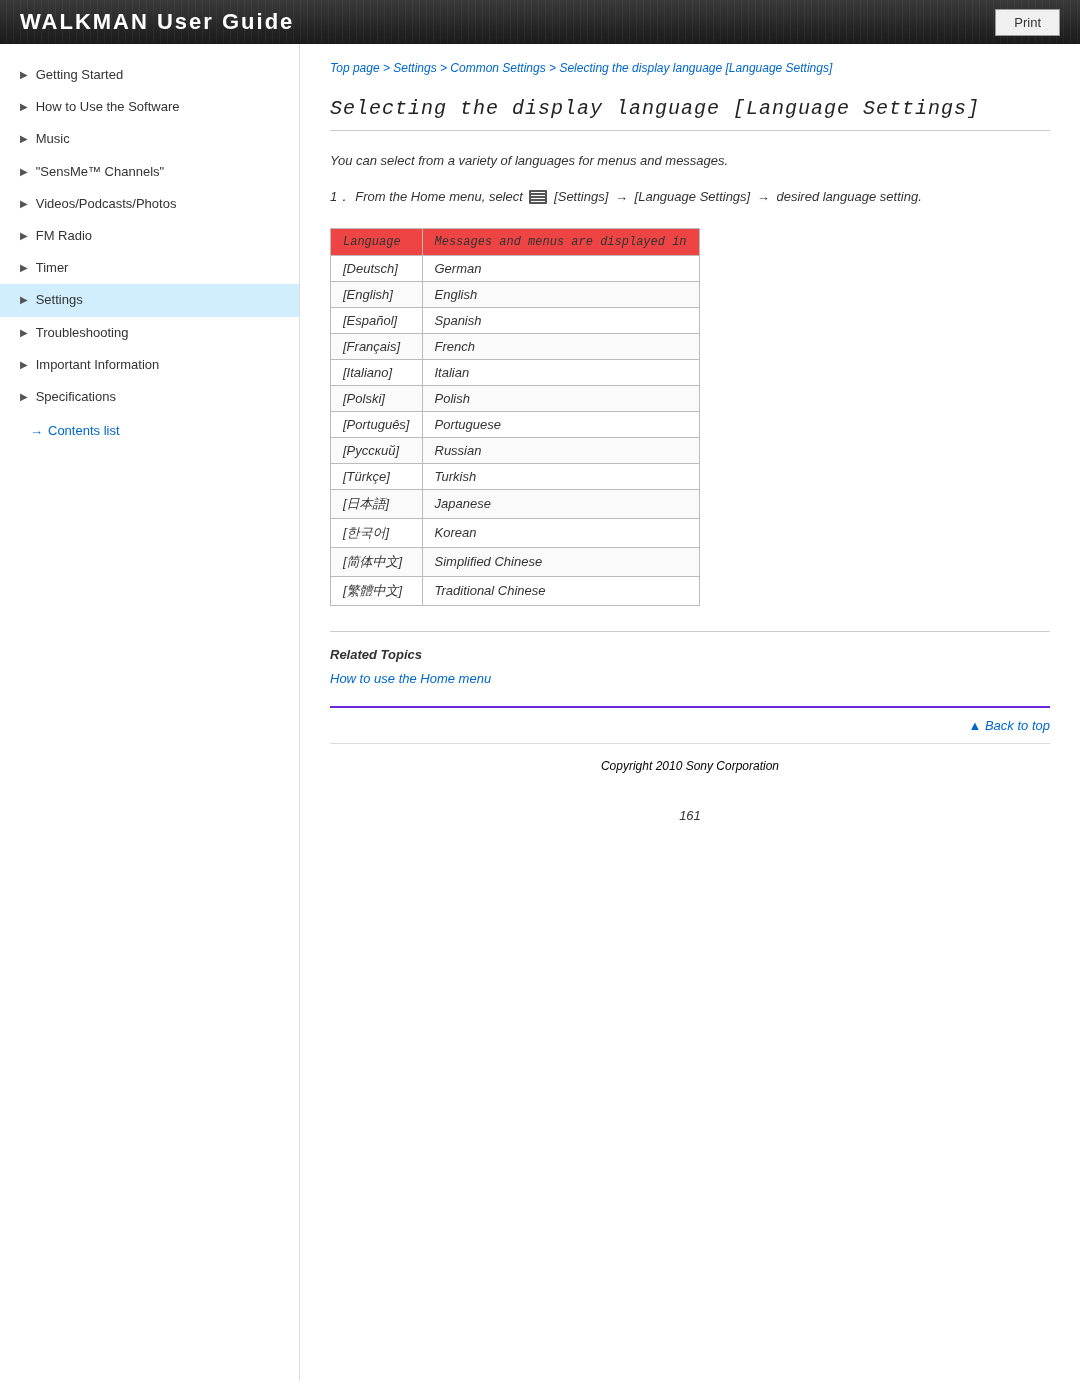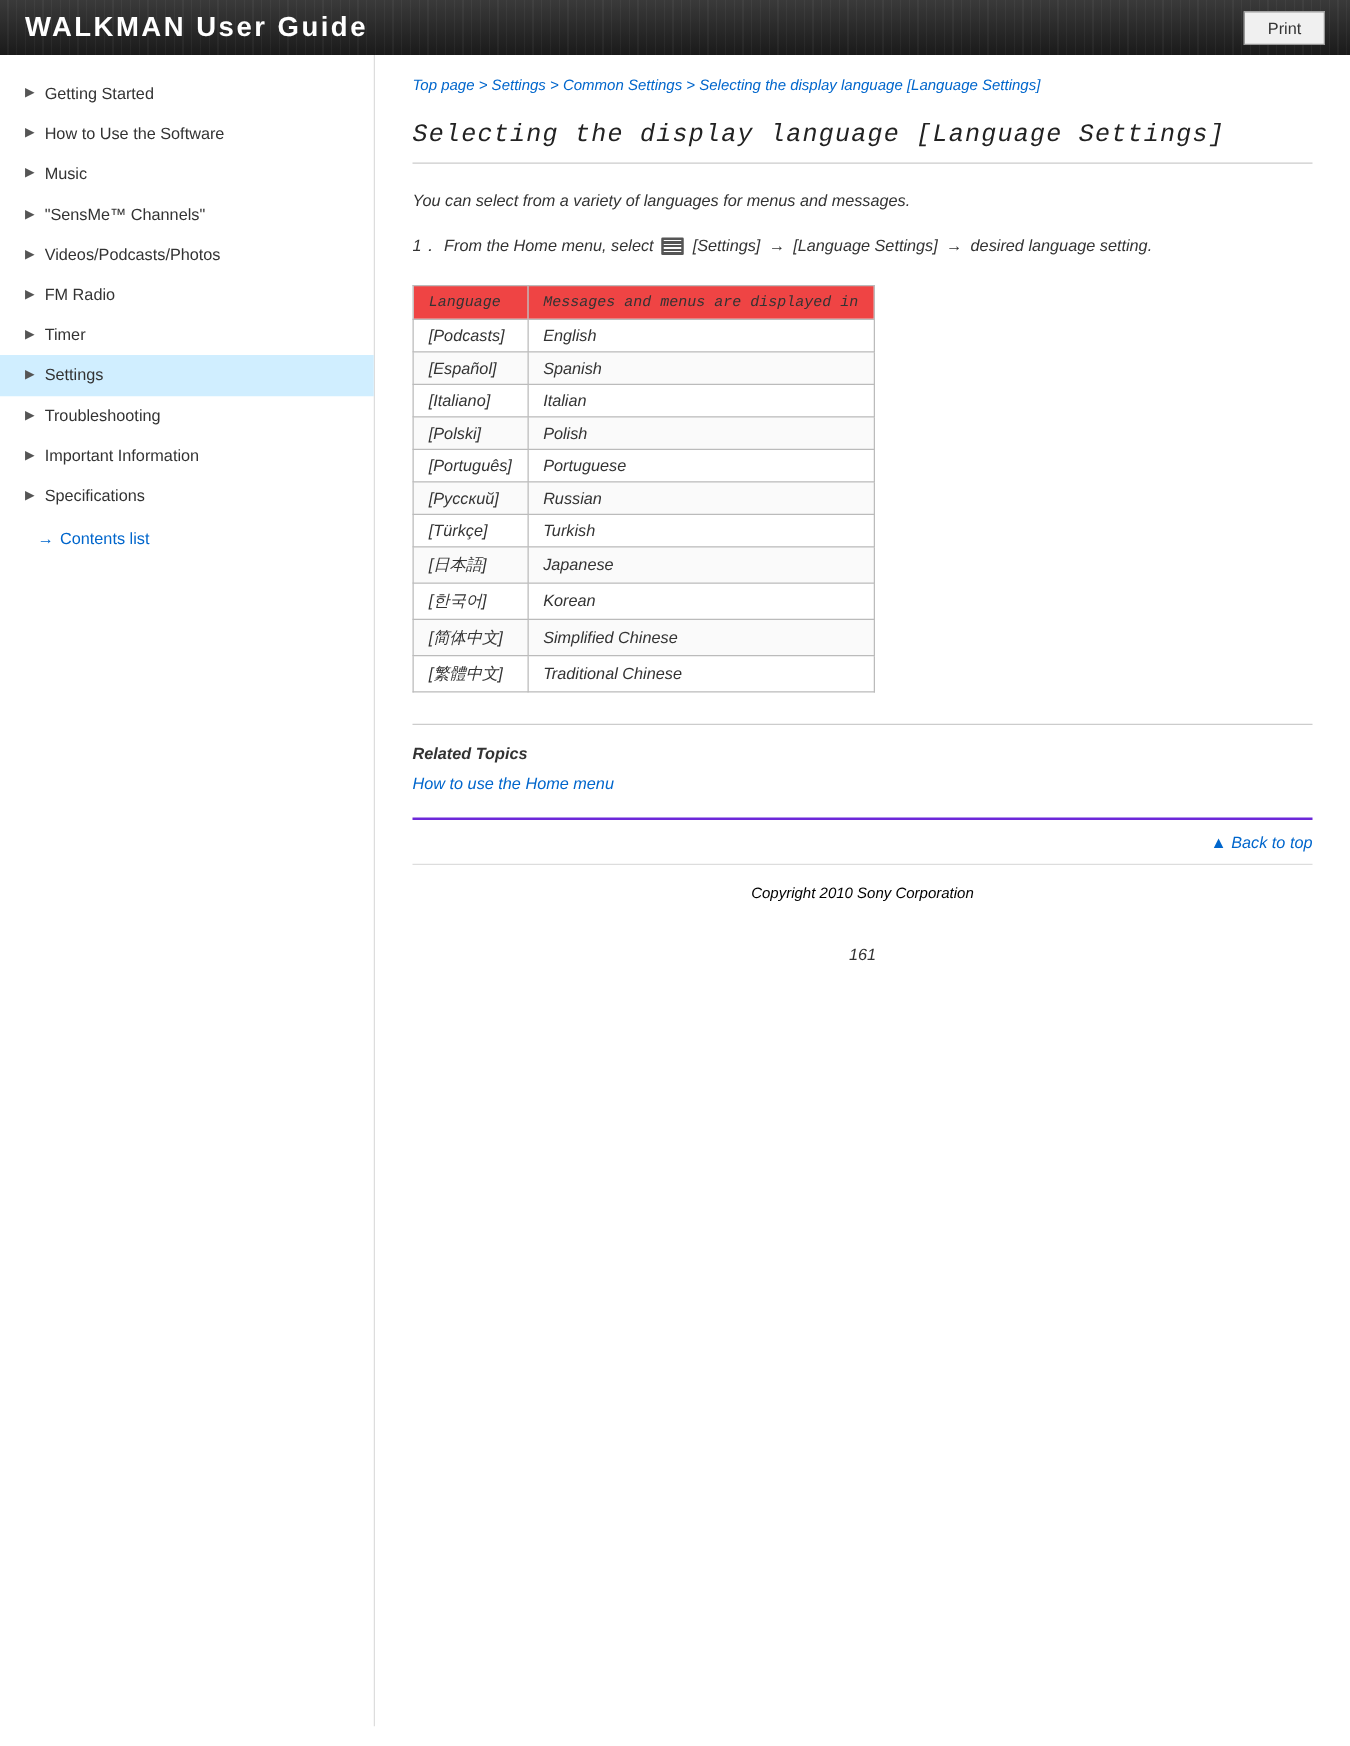--- a/index.html
+++ b/index.html
@@ -312,27 +312,35 @@
     </div>
 
     <table class="lang-table">
       <thead>
         <tr>
           <th>Language</th>
           <th>Messages and menus are displayed in</th>
         </tr>
       </thead>
       <tbody id="lang-table-body">
-          <tr>
-            <td>[Podcasts]</td>
+      <tr>
+            <td>[Deutsch]</td>
+            <td>German</td>
+          </tr>
+          <tr>
+            <td>[English]</td>
             <td>English</td>
           </tr>
           <tr>
             <td>[Español]</td>
             <td>Spanish</td>
+          </tr>
+          <tr>
+            <td>[Français]</td>
+            <td>French</td>
           </tr>
           <tr>
             <td>[Italiano]</td>
             <td>Italian</td>
           </tr>
           <tr>
             <td>[Polski]</td>
             <td>Polish</td>
           </tr>
           <tr>

